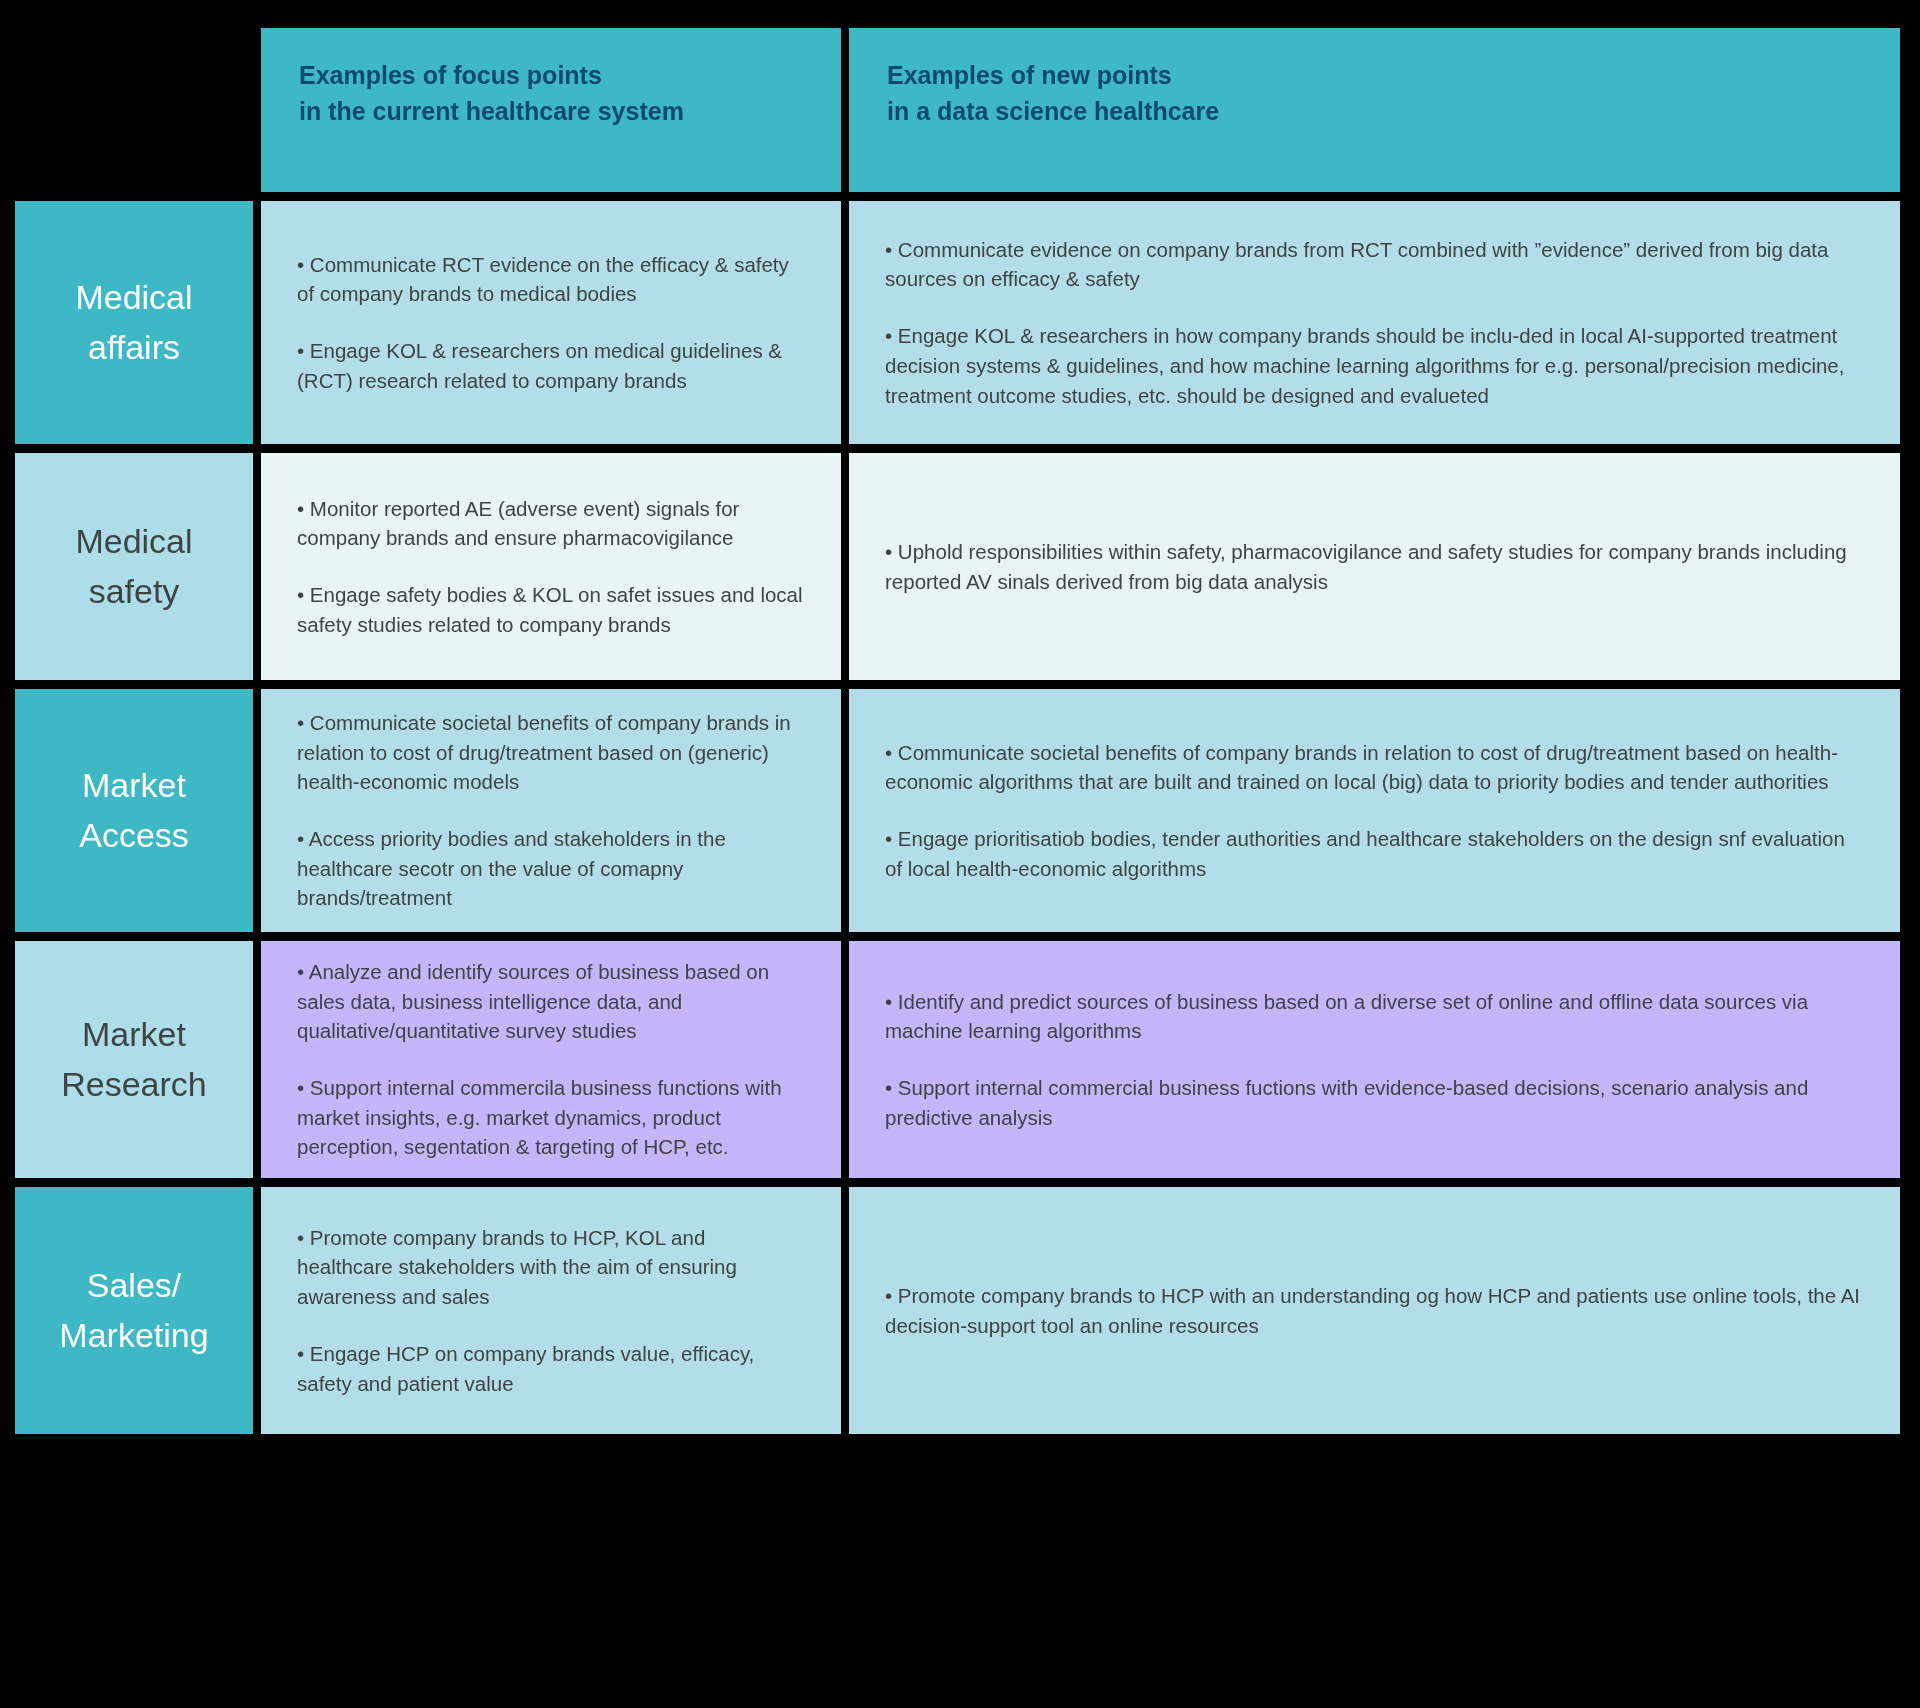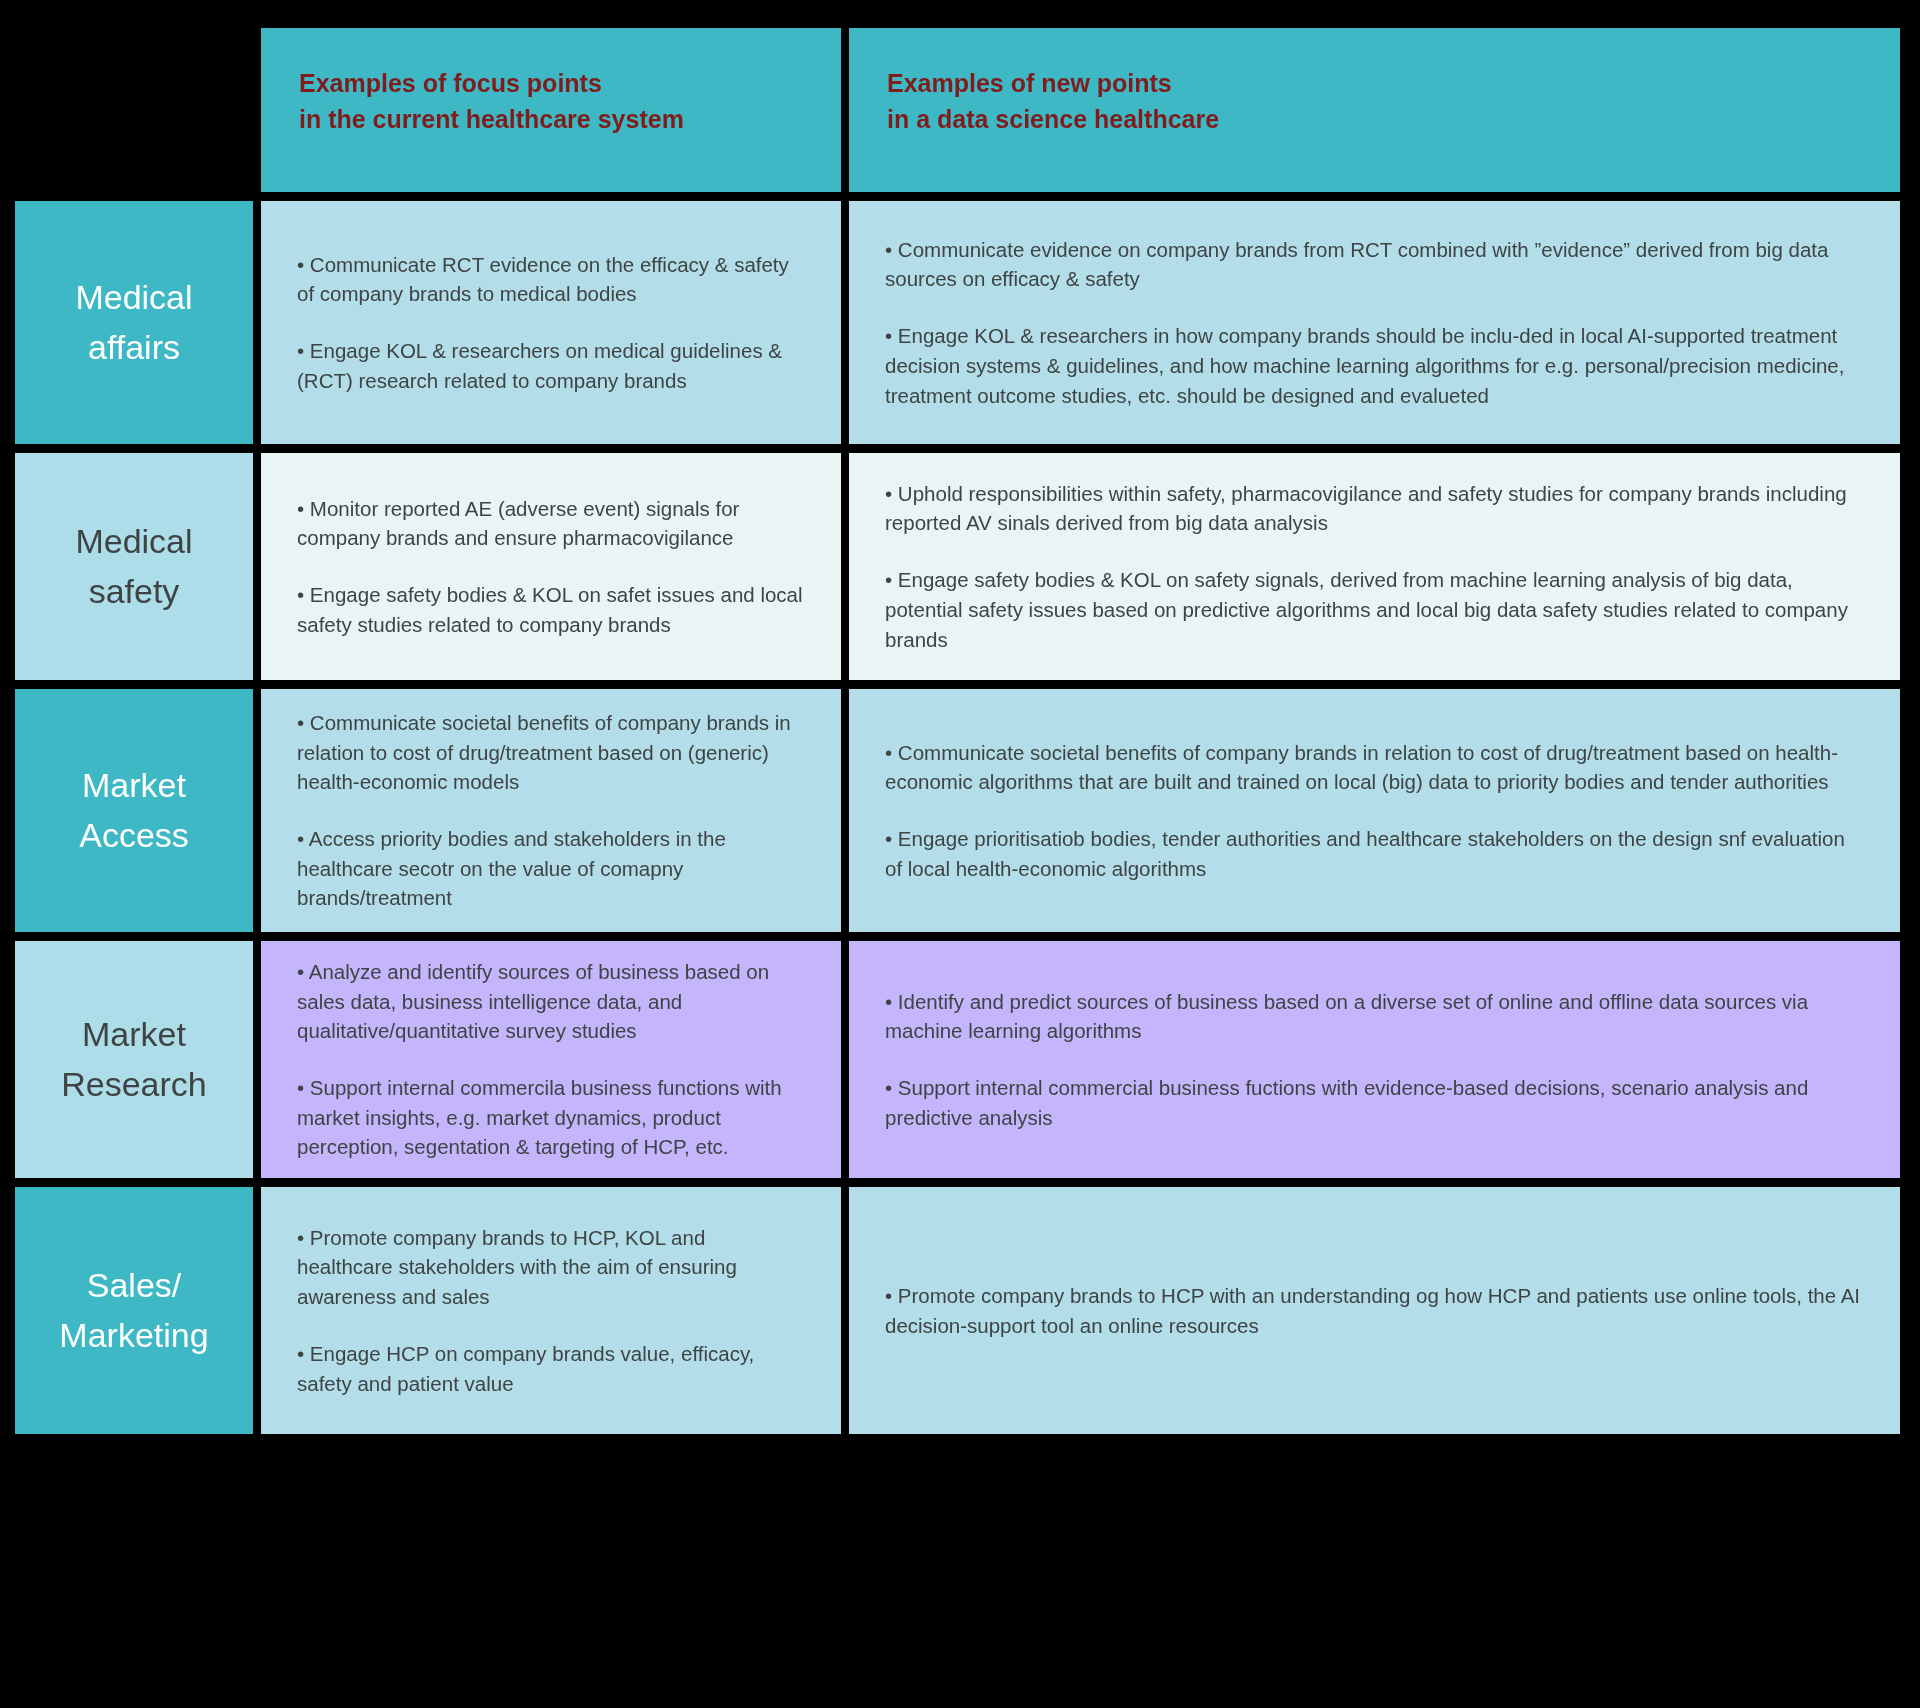--- a/index.html
+++ b/index.html
@@ -19,22 +19,22 @@
     flex-direction:column;
     gap:9px;
   }
 
   .row{ display:flex; gap:8px; }
 
   
   .hrow .label-cell{ background:transparent; }
   .head-cell{
     background:#3db8c4;
-    color:#7f1d1d;
-    padding:38px 38px 30px 38px;
+    color:#0c4a6e;
+    padding:30px 38px 30px 38px;
     font-size:25px;
     line-height:1.42;
     font-weight:bold;
     box-sizing:border-box;
   }
   .head-cell .ln{display:block;}
 
   
   .label-cell{
     width:238px;
@@ -120,21 +120,20 @@
           <span class="ln">Medical</span>
           <span class="ln">safety</span>
         </div>
       </div>
       <div class="content-cell c1 bg-pale">
         <p>• Monitor reported AE (adverse event) signals for company brands and ensure pharmacovigilance</p>
         <p>• Engage safety bodies &amp; KOL on safet issues and local safety studies related to company brands</p>
       </div>
       <div class="content-cell c2 bg-pale">
         <p>• Uphold responsibilities within safety, pharmacovigilance and safety studies for company brands including reported AV sinals derived from big data analysis</p>
-        <p>• Engage safety bodies &amp; KOL on safety signals, derived from machine learning analysis of big data, potential safety issues based on predictive algorithms and local big data safety studies related to company brands</p>
       </div>
     </div>
 
     <div class="row r3">
       <div class="label-cell label-dark">
         <div>
           <span class="ln">Market</span>
           <span class="ln">Access</span>
         </div>
       </div>

